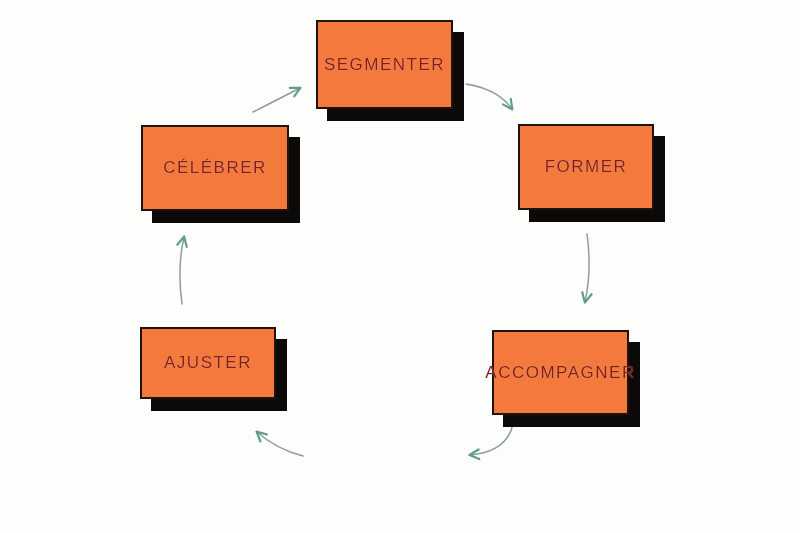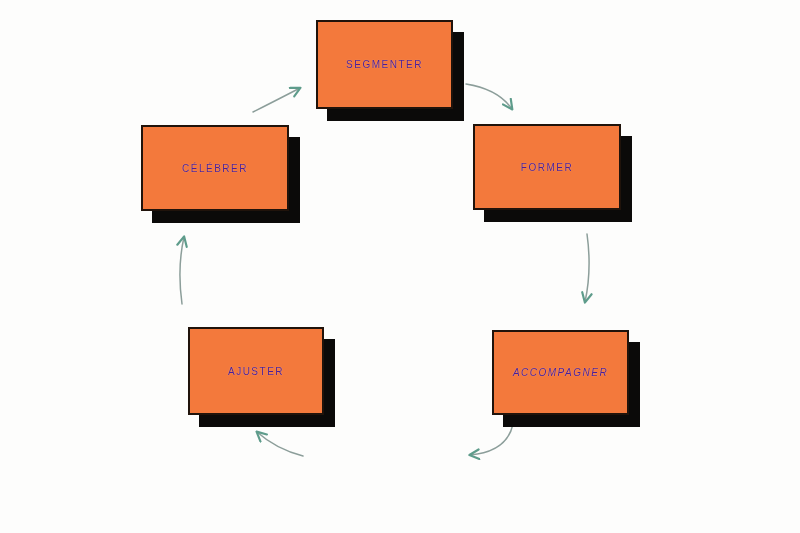--- a/index.html
+++ b/index.html
@@ -27,32 +27,32 @@
     position: absolute;
     box-sizing: border-box;
     background: #F3793C;
     border: 2px solid #20130B;
     box-shadow: 11px 12px 0 0 #0B0A09;
     display: flex;
     align-items: center;
     justify-content: center;
   }
   .node .label {
-    color: #4c1d95;
-    font-size: 10px;
+    color: #7f1d1d;
+    font-size: 17px;
     letter-spacing: 1.5px;
     white-space: nowrap;
     text-align: center;
     text-shadow: 0 0 1px rgba(255,240,220,0.55);
   }
   .node-segmenter   { left: 316px; top: 20px;  width: 137px; height: 89px; }
-  .node-former      { left: 473px; top: 124px; width: 148px; height: 86px; }
-  .node-accompagner { left: 492px; top: 330px; width: 137px; height: 85px; font-style: italic; }
+  .node-former      { left: 518px; top: 124px; width: 136px; height: 86px; }
+  .node-accompagner { left: 492px; top: 330px; width: 137px; height: 85px; }
   .node-mesurer     { left: 318px; top: 430px; width: 136px; height: 88px; }
-  .node-ajuster     { left: 140px; top: 327px; width: 136px; height: 88px; margin-left: 48px; }
+  .node-ajuster     { left: 140px; top: 327px; width: 136px; height: 72px; }
   .node-celebrer    { left: 141px; top: 125px; width: 148px; height: 86px; }
 </style>
 </head>
 <body>
 
 <div class="canvas">
 
   <svg class="arrow-layer" viewBox="0 0 800 533" xmlns="http://www.w3.org/2000/svg">
     <defs>
       <marker id="arrowhead" viewBox="0 0 10 10" refX="8.5" refY="5" markerWidth="8" markerHeight="8" orient="auto">

